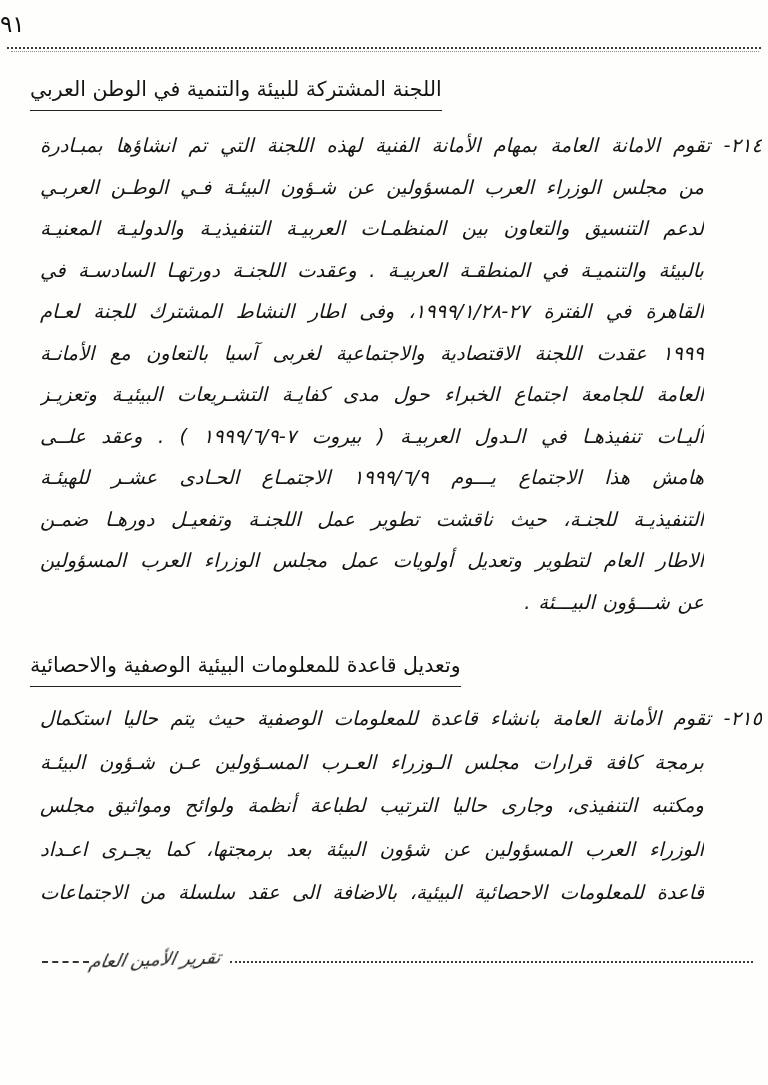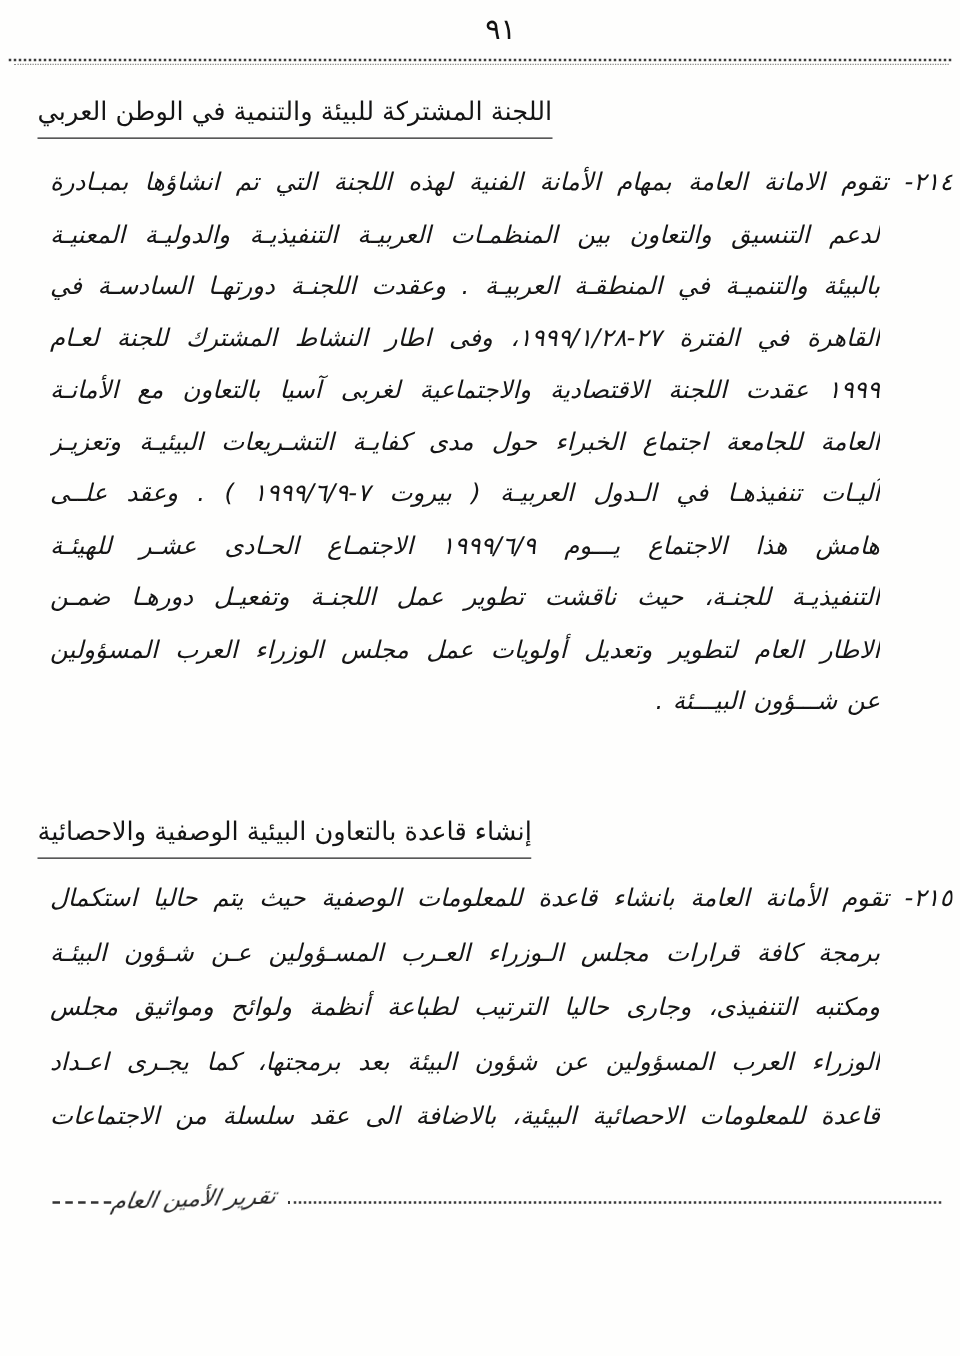--- a/index.html
+++ b/index.html
@@ -8,21 +8,21 @@
     width:768px;height:1085px;
     background:#fefefd;
     overflow:hidden;
     direction:rtl;
     font-family:"DejaVu Sans", sans-serif;
     color:#171717;
   }
   
   .pagenum{
     position:absolute;top:11px;left:0;right:0;
-    text-align:center;font-size:23px;letter-spacing:3px;color:#111;padding-left:33px;
+    text-align:left;font-size:23px;letter-spacing:3px;color:#111;
   }
   
   .toprule{position:absolute;top:47px;left:7px;right:7px;height:0;border-top:2px dotted #3b3b3b;}
   .toprule2{position:absolute;top:51px;left:11px;right:9px;height:0;border-top:1px dotted #8a8a8a;}
 
   .heading{
     position:absolute;right:64px;left:30px;
     text-align:left;font-size:20.5px;line-height:30px;color:#141414;
   }
   #h1{top:74px;}
@@ -75,34 +75,35 @@
 
   <div class="toprule"></div>
   <div class="toprule2"></div>
 
   <div class="heading" id="h1">
     <span class="u">اللجنة المشتركة للبيئة والتنمية في الوطن العربي</span>
   </div>
 
   <div class="para" id="p214">
     <div class="bl first">٢١٤- تقوم الامانة العامة بمهام الأمانة الفنية لهذه اللجنة التي تم انشاؤها بمبـادرة</div>
+    <div class="bl">من مجلس الوزراء العرب المسؤولين عن شـؤون البيئـة فـي الوطـن العربـي</div>
     <div class="bl">لدعم التنسيق والتعاون بين المنظمـات العربيـة التنفيذيـة والدوليـة المعنيـة</div>
     <div class="bl">بالبيئة والتنميـة في المنطقـة العربيـة . وعقدت اللجنـة دورتهـا السادسـة في</div>
     <div class="bl">القاهرة في الفترة ٢٧-١٩٩٩/١/٢٨، وفى اطار النشاط المشترك للجنة لعـام</div>
     <div class="bl">١٩٩٩ عقدت اللجنة الاقتصادية والاجتماعية لغربى آسيا بالتعاون مع الأمانـة</div>
     <div class="bl">العامة للجامعة اجتماع الخبراء حول مدى كفايـة التشـريعات البيئيـة وتعزيـز</div>
     <div class="bl">آليـات تنفيذهـا في الـدول العربيـة ( بيروت ٧-١٩٩٩/٦/٩ ) . وعقد علــى</div>
     <div class="bl">هامش هذا الاجتماع يـــوم ١٩٩٩/٦/٩ الاجتمـاع الحـادى عشـر للهيئـة</div>
     <div class="bl">التنفيذيـة للجنـة، حيث ناقشت تطوير عمل اللجنـة وتفعيـل دورهـا ضمـن</div>
     <div class="bl">الاطار العام لتطوير وتعديل أولويات عمل مجلس الوزراء العرب المسؤولين</div>
     <div class="bl endline">عن شـــؤون البيـــئة .</div>
   </div>
 
   <div class="heading" id="h2">
-    <span class="u">إنشاء قاعدة بالتعاون البيئية الوصفية والاحصائية</span>
+    <span class="u">وتعديل قاعدة للمعلومات البيئية الوصفية والاحصائية</span>
   </div>
 
   <div class="para" id="p215">
     <div class="bl first">٢١٥- تقوم الأمانة العامة بانشاء قاعدة للمعلومات الوصفية حيث يتم حاليا استكمال</div>
     <div class="bl">برمجة كافة قرارات مجلس الـوزراء العـرب المسـؤولين عـن شـؤون البيئـة</div>
     <div class="bl">ومكتبه التنفيذى، وجارى حاليا الترتيب لطباعة أنظمة ولوائح ومواثيق مجلس</div>
     <div class="bl">الوزراء العرب المسؤولين عن شؤون البيئة بعد برمجتها، كما يجـرى اعـداد</div>
     <div class="bl">قاعدة للمعلومات الاحصائية البيئية، بالاضافة الى عقد سلسلة من الاجتماعات</div>
   </div>
 

